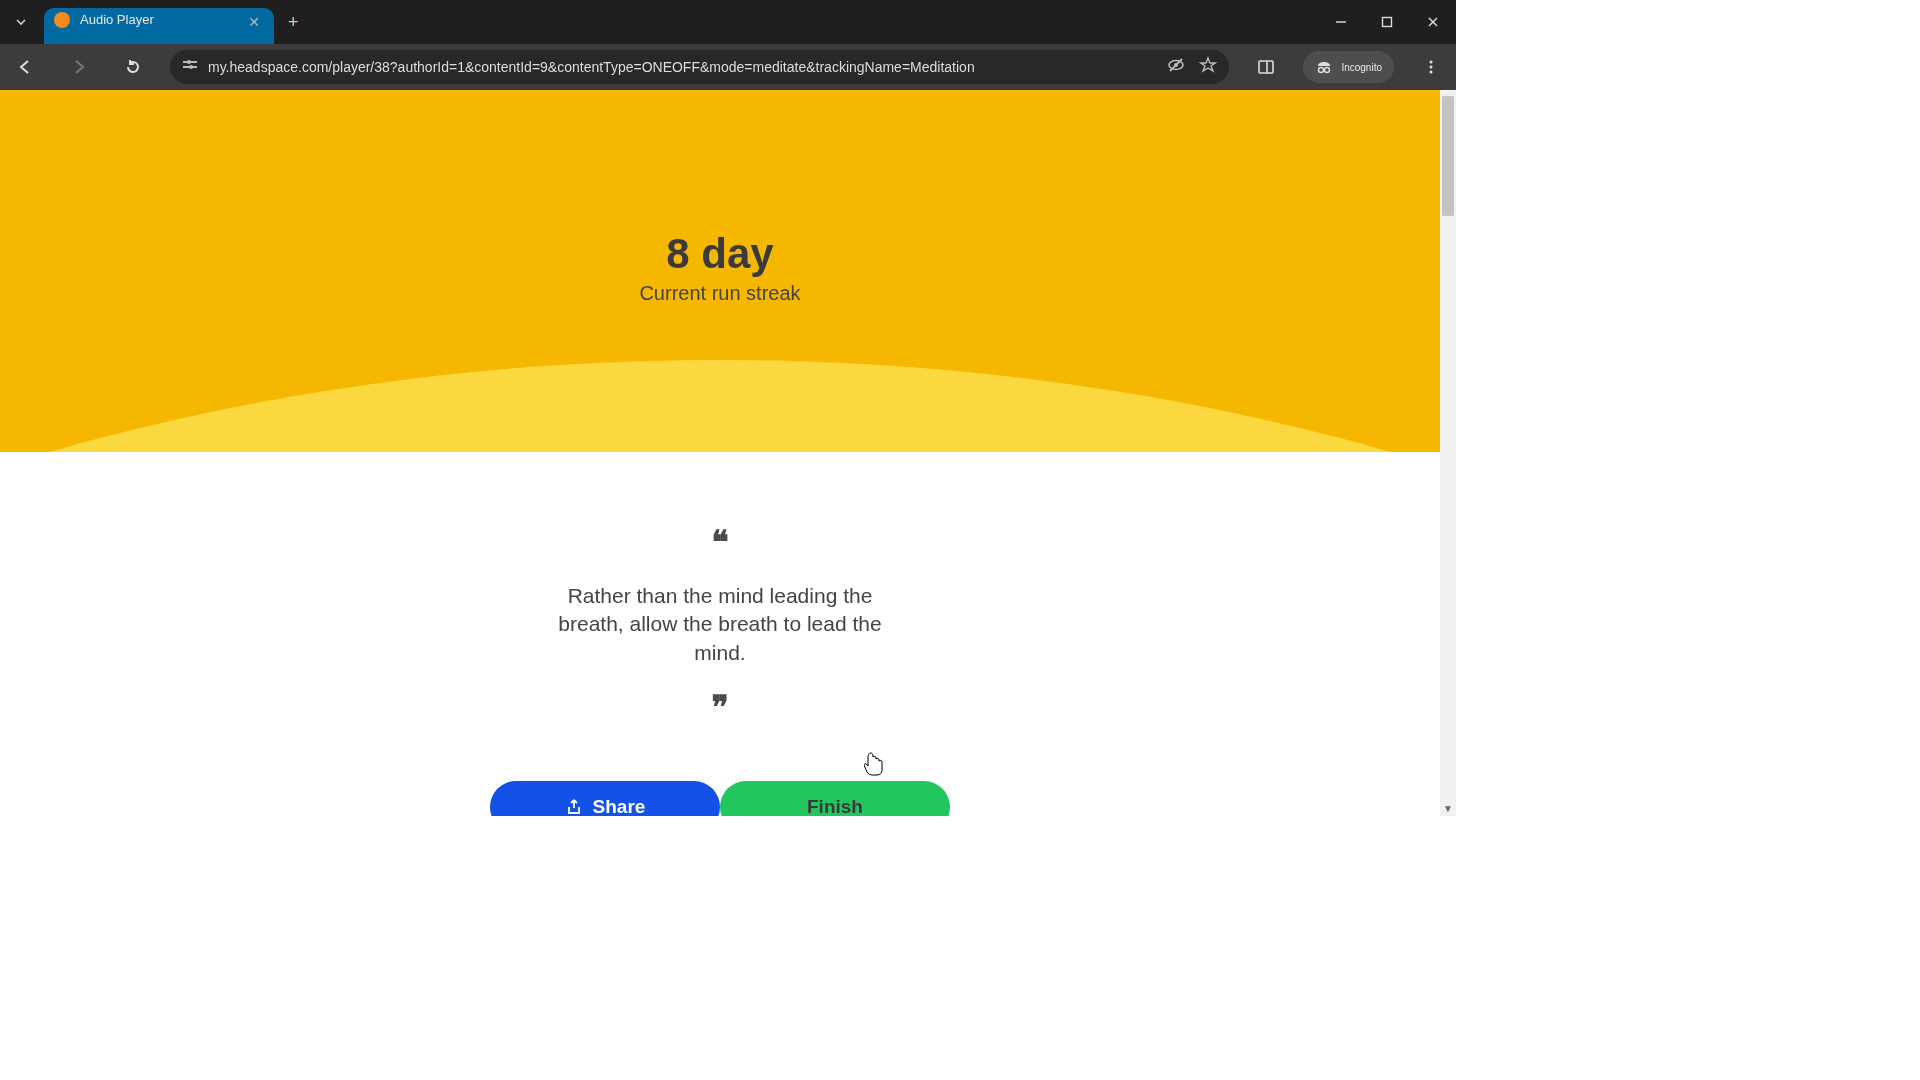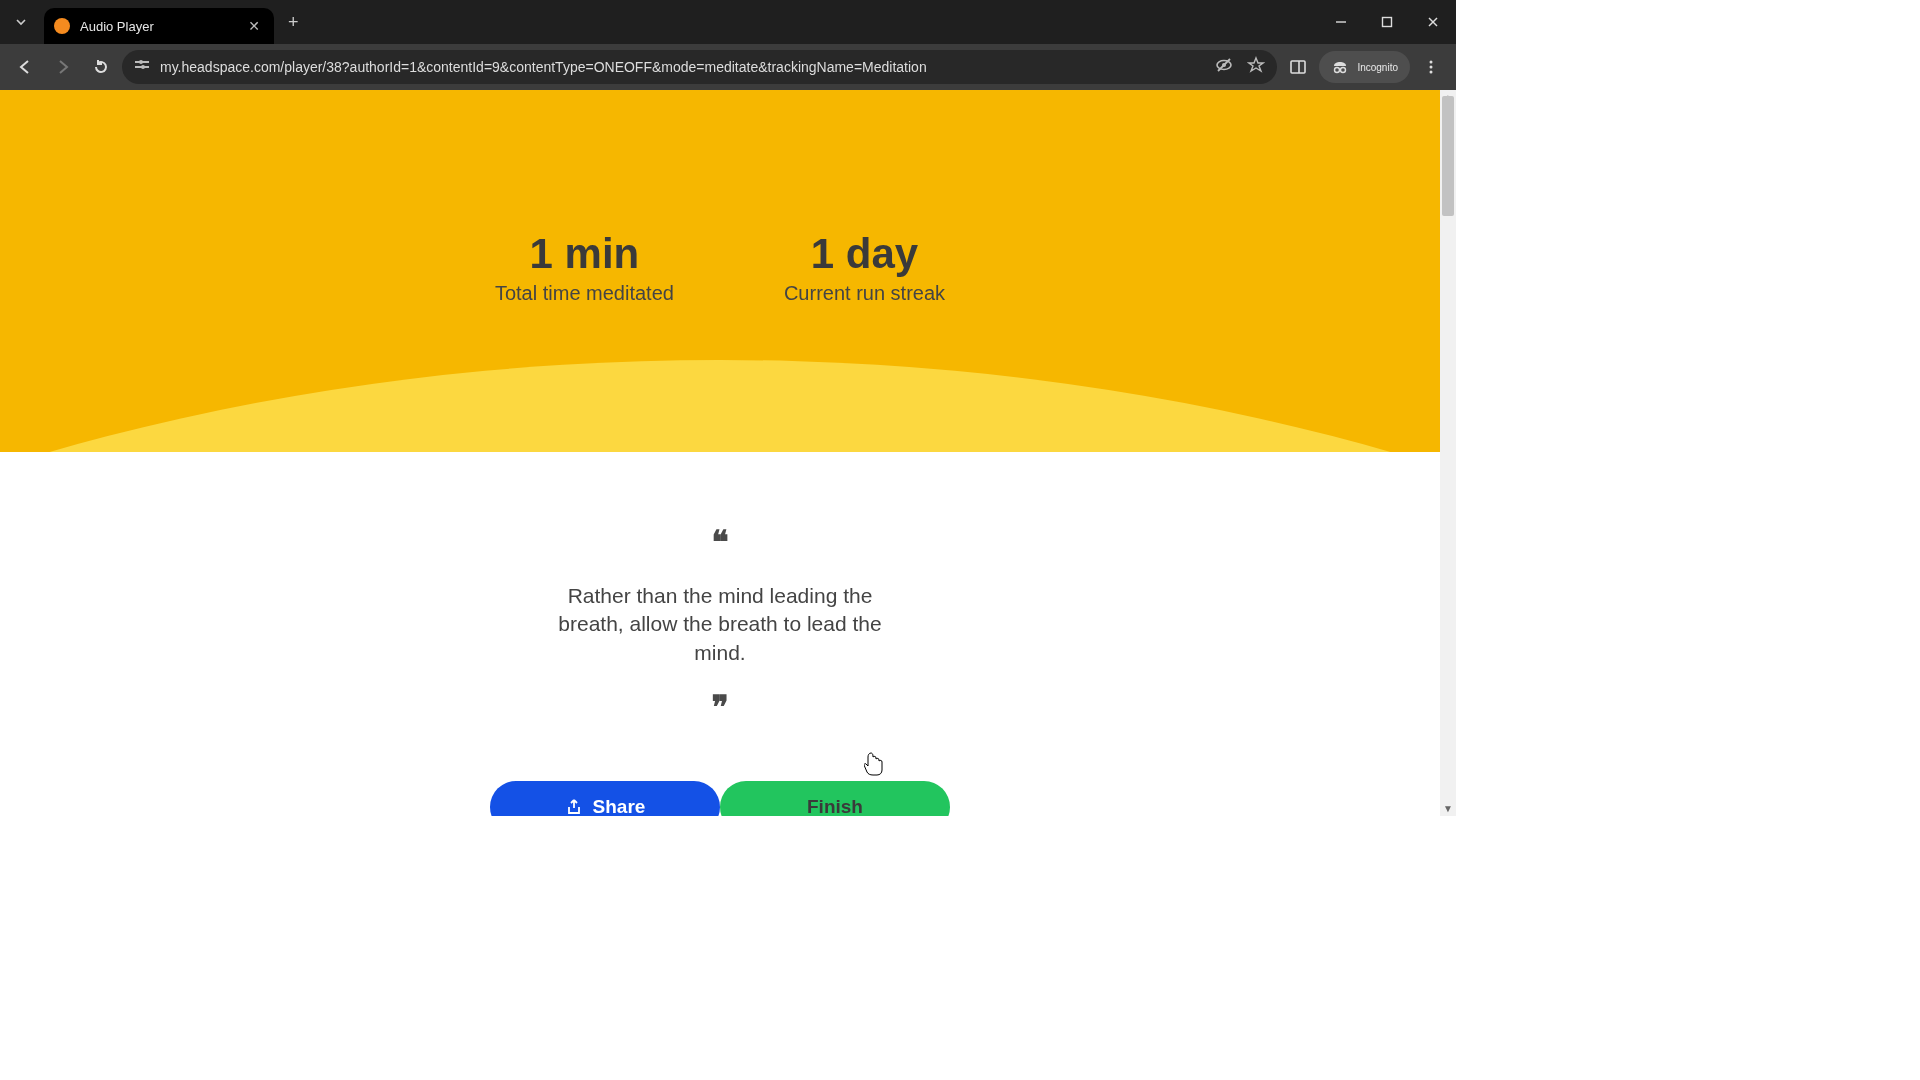--- a/index.html
+++ b/index.html
@@ -2,29 +2,29 @@
 <html><head>
   <meta charset="utf-8">
   <style>
     * { margin: 0; padding: 0; box-sizing: border-box; }
     body { font-family: -apple-system, BlinkMacSystemFont, "Segoe UI", Arial, sans-serif; width: 1456px; height: 816px; overflow: hidden; background: #fff; }
 
     
     .browser { display: flex; flex-direction: column; height: 100%; }
     .titlebar { background: #1f1f1f; height: 44px; display: flex; align-items: center; position: relative; }
     .tab-dropdown { width: 34px; height: 34px; display: flex; align-items: center; justify-content: center; margin-left: 4px; color: #ccc; border-radius: 50%; cursor: pointer; }
-    .tab { background: #000000; height: 36px; width: 230px; border-radius: 10px 10px 0 0; display: flex; align-items: center; padding: 4px 10px; margin-left: 6px; position: relative; align-self: flex-end; }
+    .tab { background: #0369a1; height: 36px; width: 230px; border-radius: 10px 10px 0 0; display: flex; align-items: flex-start; padding: 4px 10px; margin-left: 6px; position: relative; align-self: flex-end; }
     .tab .favicon { width: 16px; height: 16px; border-radius: 50%; background: #f58b1f; margin-right: 10px; }
     .tab .tab-title { color: #e6e6e6; font-size: 13px; flex: 1; }
     .tab .tab-close { color: #bbb; font-size: 14px; cursor: pointer; padding: 2px 4px; }
     .new-tab { color: #ccc; font-size: 18px; padding: 0 14px; cursor: pointer; }
     .win-controls { margin-left: auto; display: flex; }
     .win-btn { width: 46px; height: 44px; display: flex; align-items: center; justify-content: center; color: #ddd; cursor: pointer; }
 
-    .toolbar { background: #3c3c3c; height: 46px; display: flex; align-items: center; padding: 16px 8px; gap: 4px; }
+    .toolbar { background: #3c3c3c; height: 46px; display: flex; align-items: center; padding: 16px 8px; gap: 20px; }
     .nav-btn { width: 34px; height: 34px; display: flex; align-items: center; justify-content: center; color: #ddd; border-radius: 50%; cursor: pointer; }
     .nav-btn.disabled { color: #777; }
     .addressbar { flex: 1; background: #282828; height: 34px; border-radius: 17px; display: flex; align-items: center; padding: 0 12px; }
     .addr-icon { color: #bbb; margin-right: 10px; font-size: 14px; }
     .addr-text { color: #ddd; font-size: 14px; }
     .addr-right { margin-left: auto; display: flex; gap: 14px; align-items: center; }
     .incog-pill { background: #4e4e4e; border-radius: 16px; height: 32px; display: flex; align-items: center; padding: 0 12px; color: #e8e8e8; font-size: 10px; gap: 8px; }
 
     
     .viewport { flex: 1; position: relative; background: #fff; }
@@ -157,25 +157,21 @@
         </svg>
       </div>
   </div>
 
   <div class="viewport">
     <div class="content">
       <div class="hero">
         <div class="arc-bottom"></div>
         <div class="stats">
           <div class="stat">
-            <div class="stat-val">1 min</div>
-            <div class="stat-label">Total time meditated</div>
-          </div>
-          <div class="stat">
-            <div class="stat-val">1 day</div>
+            <div class="stat-val">8 day</div>
             <div class="stat-label">Current run streak</div>
           </div>
         </div>
       </div>
 
       <div class="quote-block">
         <div class="quote-mark">❝</div>
         <div class="quote-text">Rather than the mind leading the breath, allow the breath to lead the mind.</div>
         <div class="quote-mark">❞</div>
       </div>

